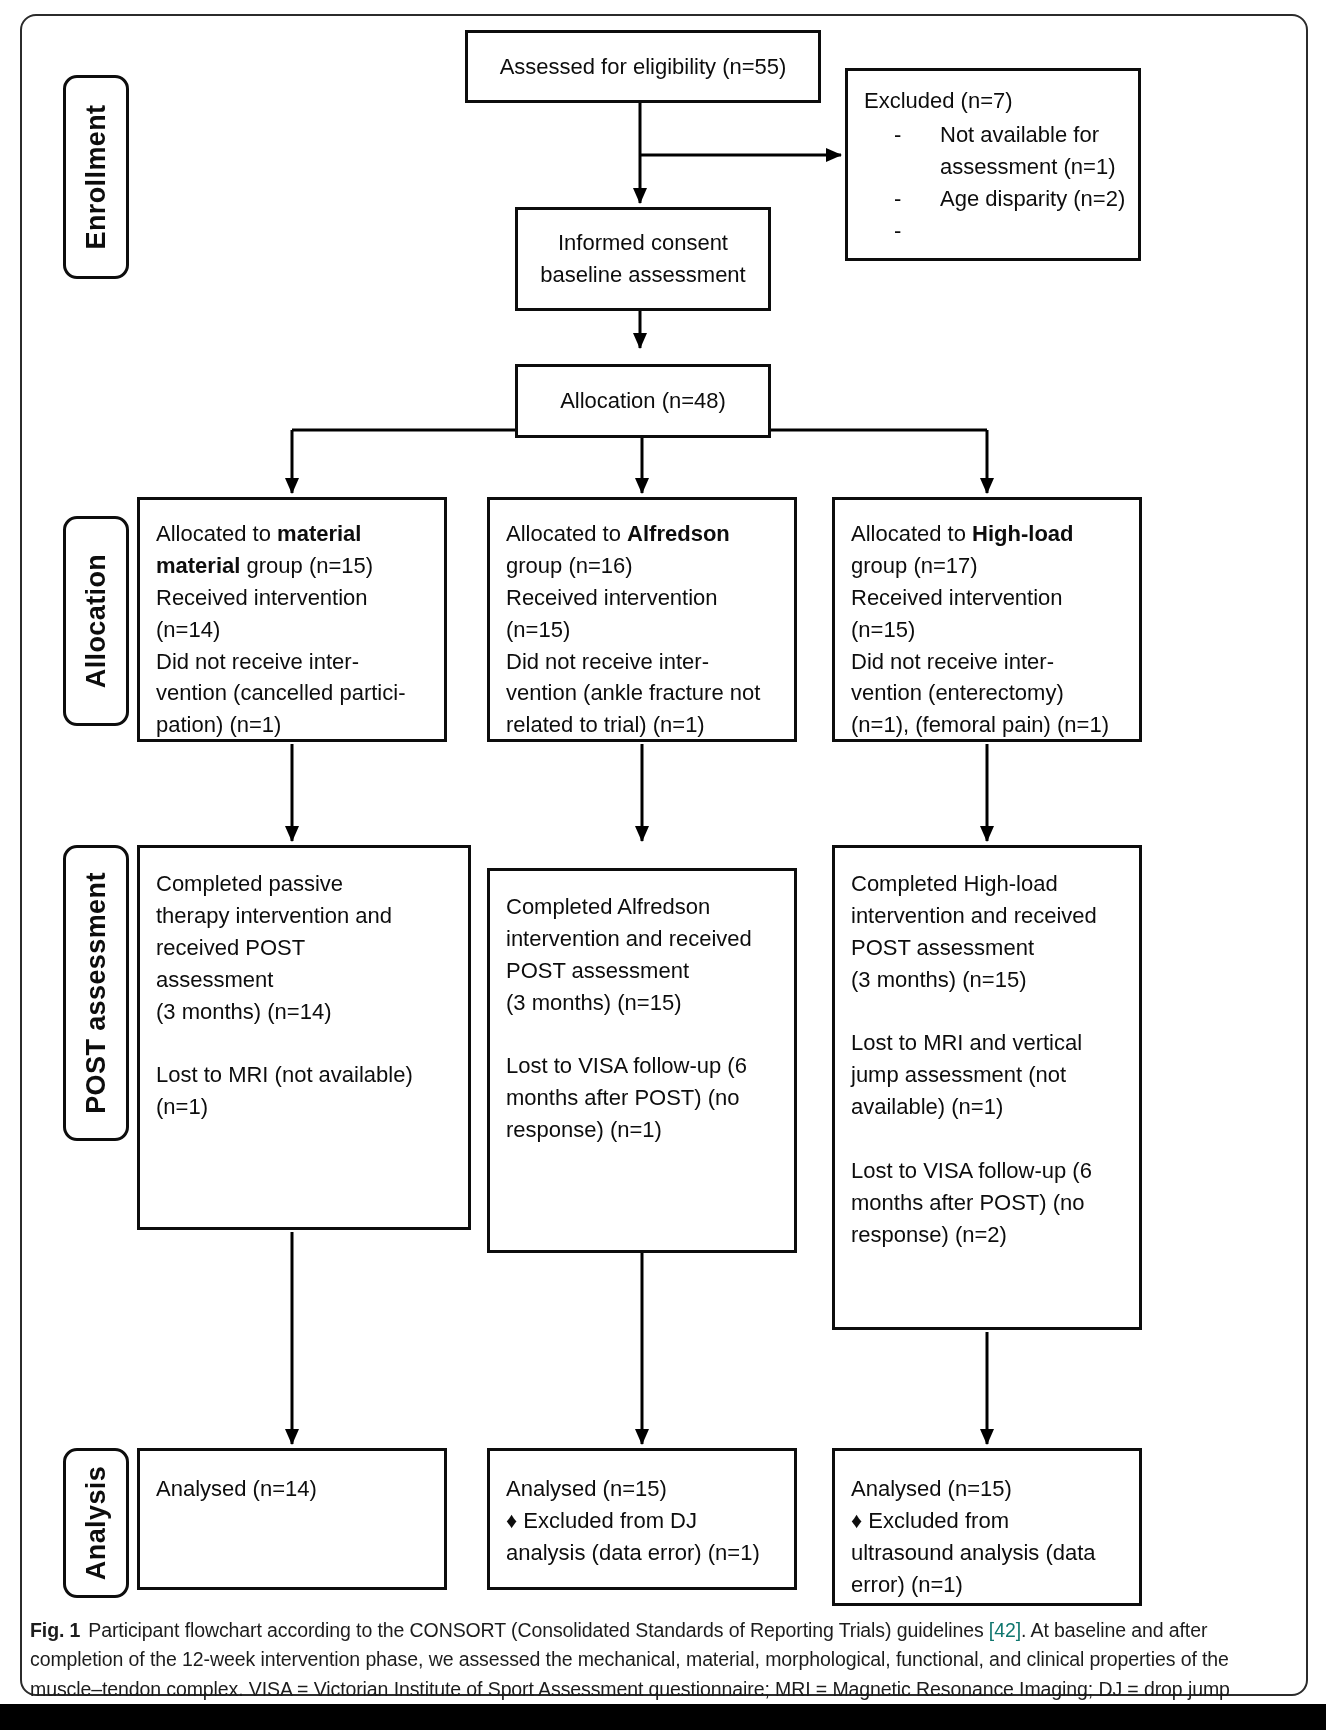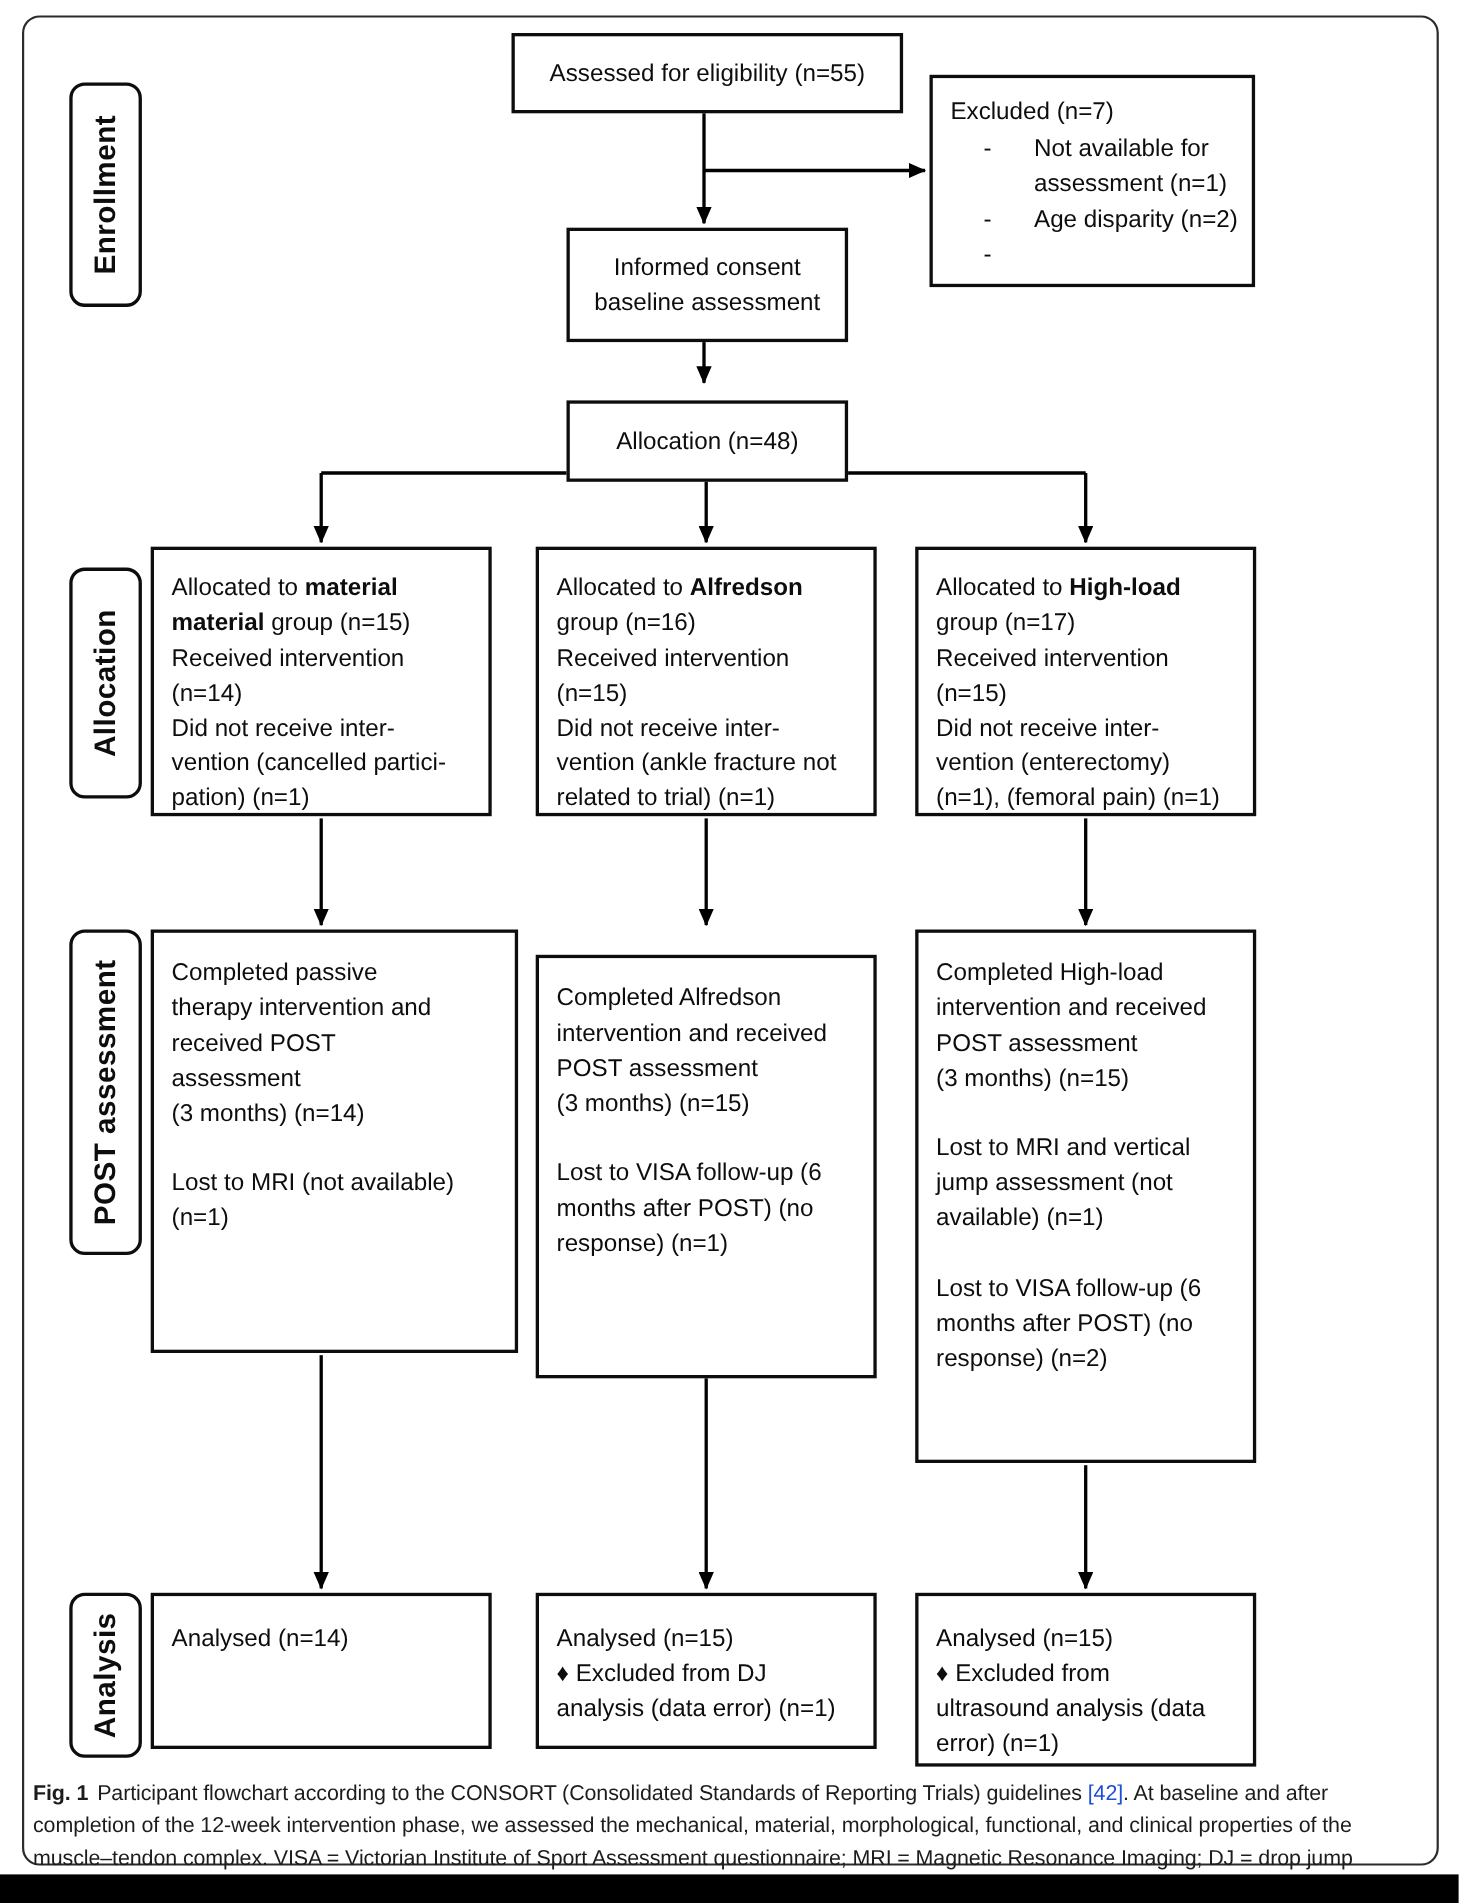--- a/index.html
+++ b/index.html
@@ -39,21 +39,21 @@
   .excluded-title { margin-bottom:2px; }
   .bullet { display:flex; align-items:flex-start; }
   .bullet .dash { flex:none; margin-left:30px; width:46px; }
   .bullet .btext { width:200px; }
 
   .caption {
     position:absolute; left:30px; top:1616px; width:1264px;
     font-size:19.5px; line-height:1.5; color:#1c1c1c; letter-spacing:-0.1px;
   }
   .caption .figlabel { font-weight:bold; margin-right:8px; }
-  .caption .ref { color:#1d4ed8; cursor:pointer; }
+  .caption .ref { color:#0f766e; cursor:pointer; }
 </style>
 </head>
 <body>
 
 <div class="page-border"></div>
 
 <svg class="arrows" viewBox="0 0 1326 1730">
   <defs>
     <marker id="ah" markerUnits="userSpaceOnUse" markerWidth="16" markerHeight="14" viewBox="0 0 16 14" refX="15" refY="7" orient="auto">
       <path d="M0,0 L16,7 L0,14 Z" fill="#000"></path>

